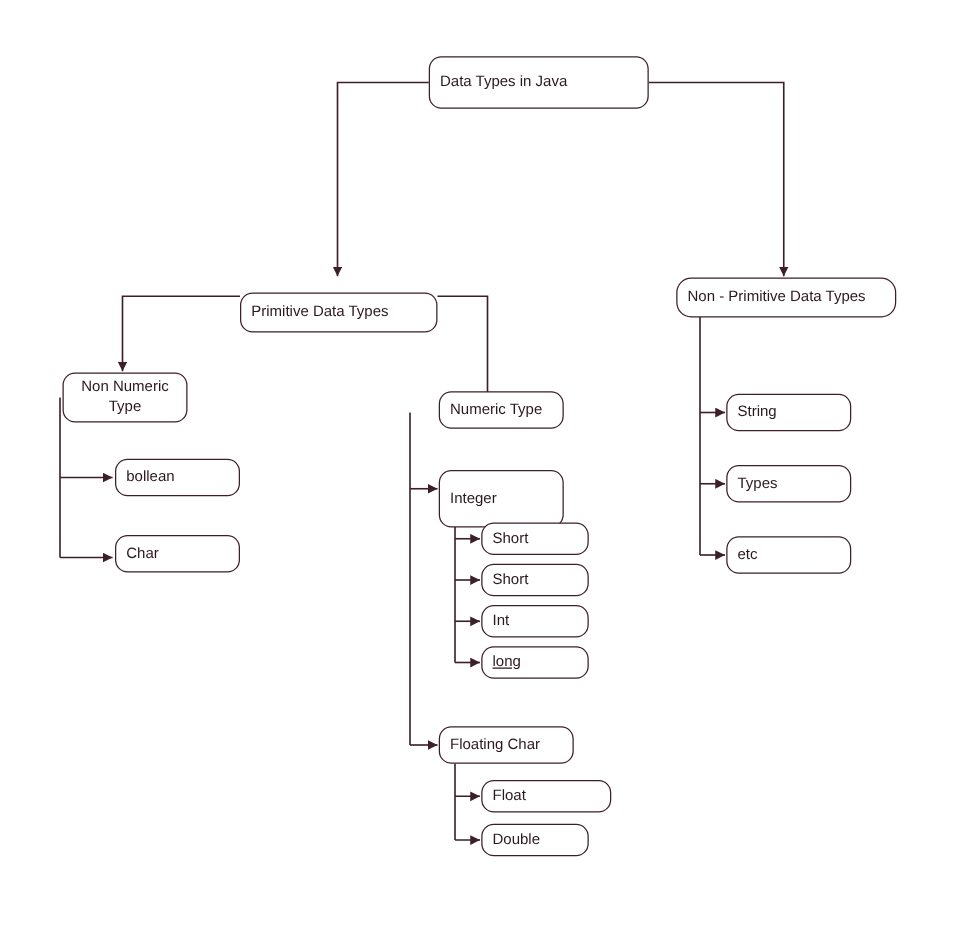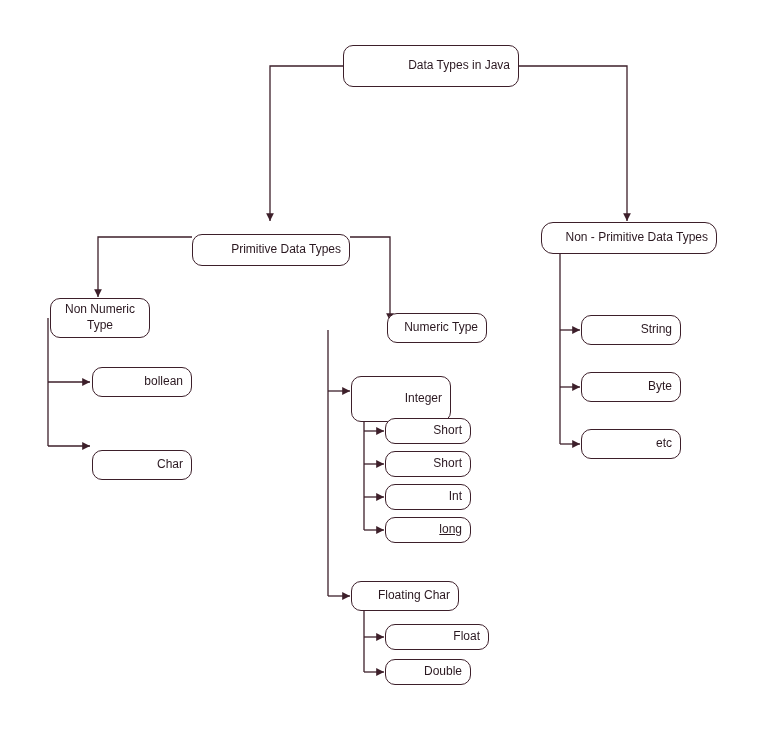--- a/index.html
+++ b/index.html
@@ -10,21 +10,21 @@
     font-family: Arial, sans-serif;
     position: relative;
     overflow: hidden;
   }
   .node {
     position: absolute;
     border: 1.5px solid #3d1f2a;
     border-radius: 10px;
     display: flex;
     align-items: center;
-    justify-content: flex-end;
+    justify-content: flex-start;
     text-align: center;
     font-size: 12px;
     color: #2a1820;
     background: #ffffff;
     padding: 4px 8px;
     line-height: 1.3;
   }
   svg.connectors {
     position: absolute;
     top: 0;
@@ -98,25 +98,25 @@
 </div>
 
 <div class="node" style="left:50px; top:298px; width:100px; height:40px;">
   <span>Non Numeric Type</span>
 </div>
 
 <div class="node" style="left:92px; top:367px; width:100px; height:30px;">
   <span>bollean</span>
 </div>
 
-<div class="node" style="left:92px; top:450px; width:100px; height:30px;">
+<div class="node" style="left:92px; top:428px; width:100px; height:30px;">
   <span>Char</span>
 </div>
 
-<div class="node" style="left:351px; top:313px; width:100px; height:30px;margin-left:36px;">
+<div class="node" style="left:351px; top:313px; width:100px; height:30px;">
   <span>Numeric Type</span>
 </div>
 
 <div class="node" style="left:351px; top:376px; width:100px; height:46px;">
   <span>Integer</span>
 </div>
 
 <div class="node" style="left:385px; top:418px; width:86px; height:26px;">
   <span>Short</span>
 </div>
@@ -143,18 +143,18 @@
 
 <div class="node" style="left:385px; top:659px; width:86px; height:26px;">
   <span>Double</span>
 </div>
 
 <div class="node" style="left:581px; top:315px; width:100px; height:30px;">
   <span>String</span>
 </div>
 
 <div class="node" style="left:581px; top:372px; width:100px; height:30px;">
-  <span>Byte</span>
+  <span>Types</span>
 </div>
 
 <div class="node" style="left:581px; top:429px; width:100px; height:30px;">
   <span>etc</span>
 </div>
 
 </body></html>

